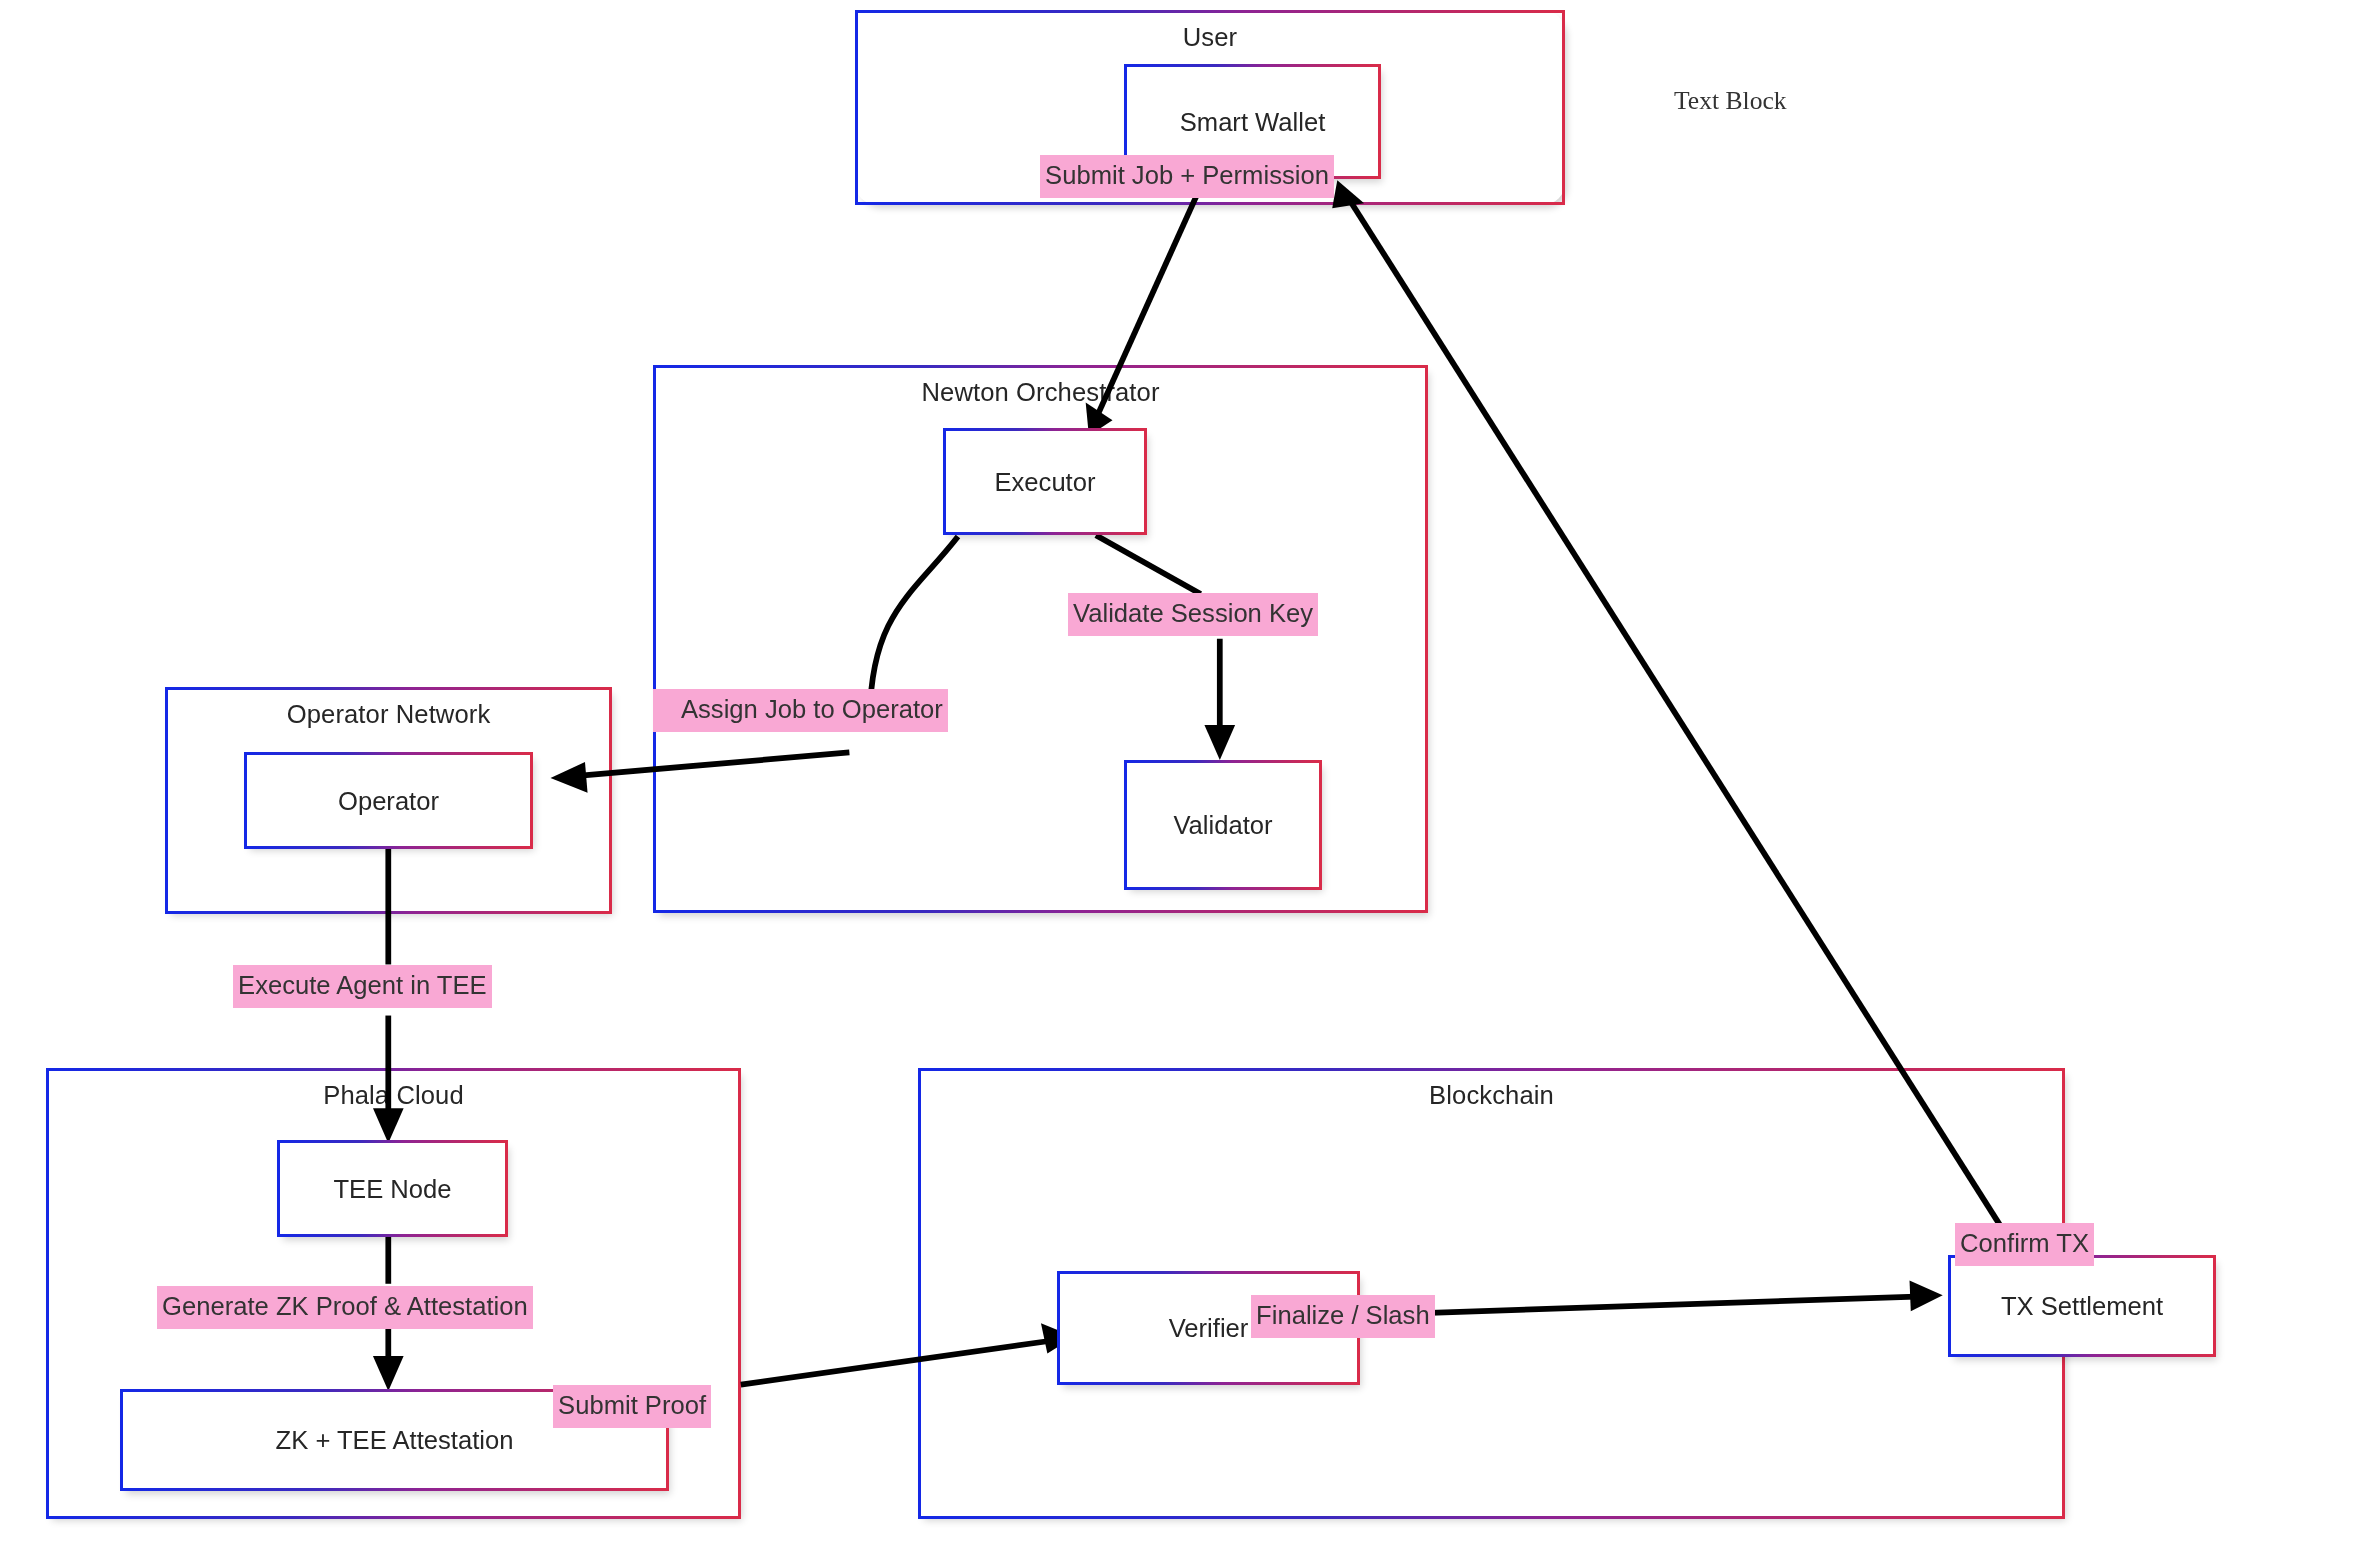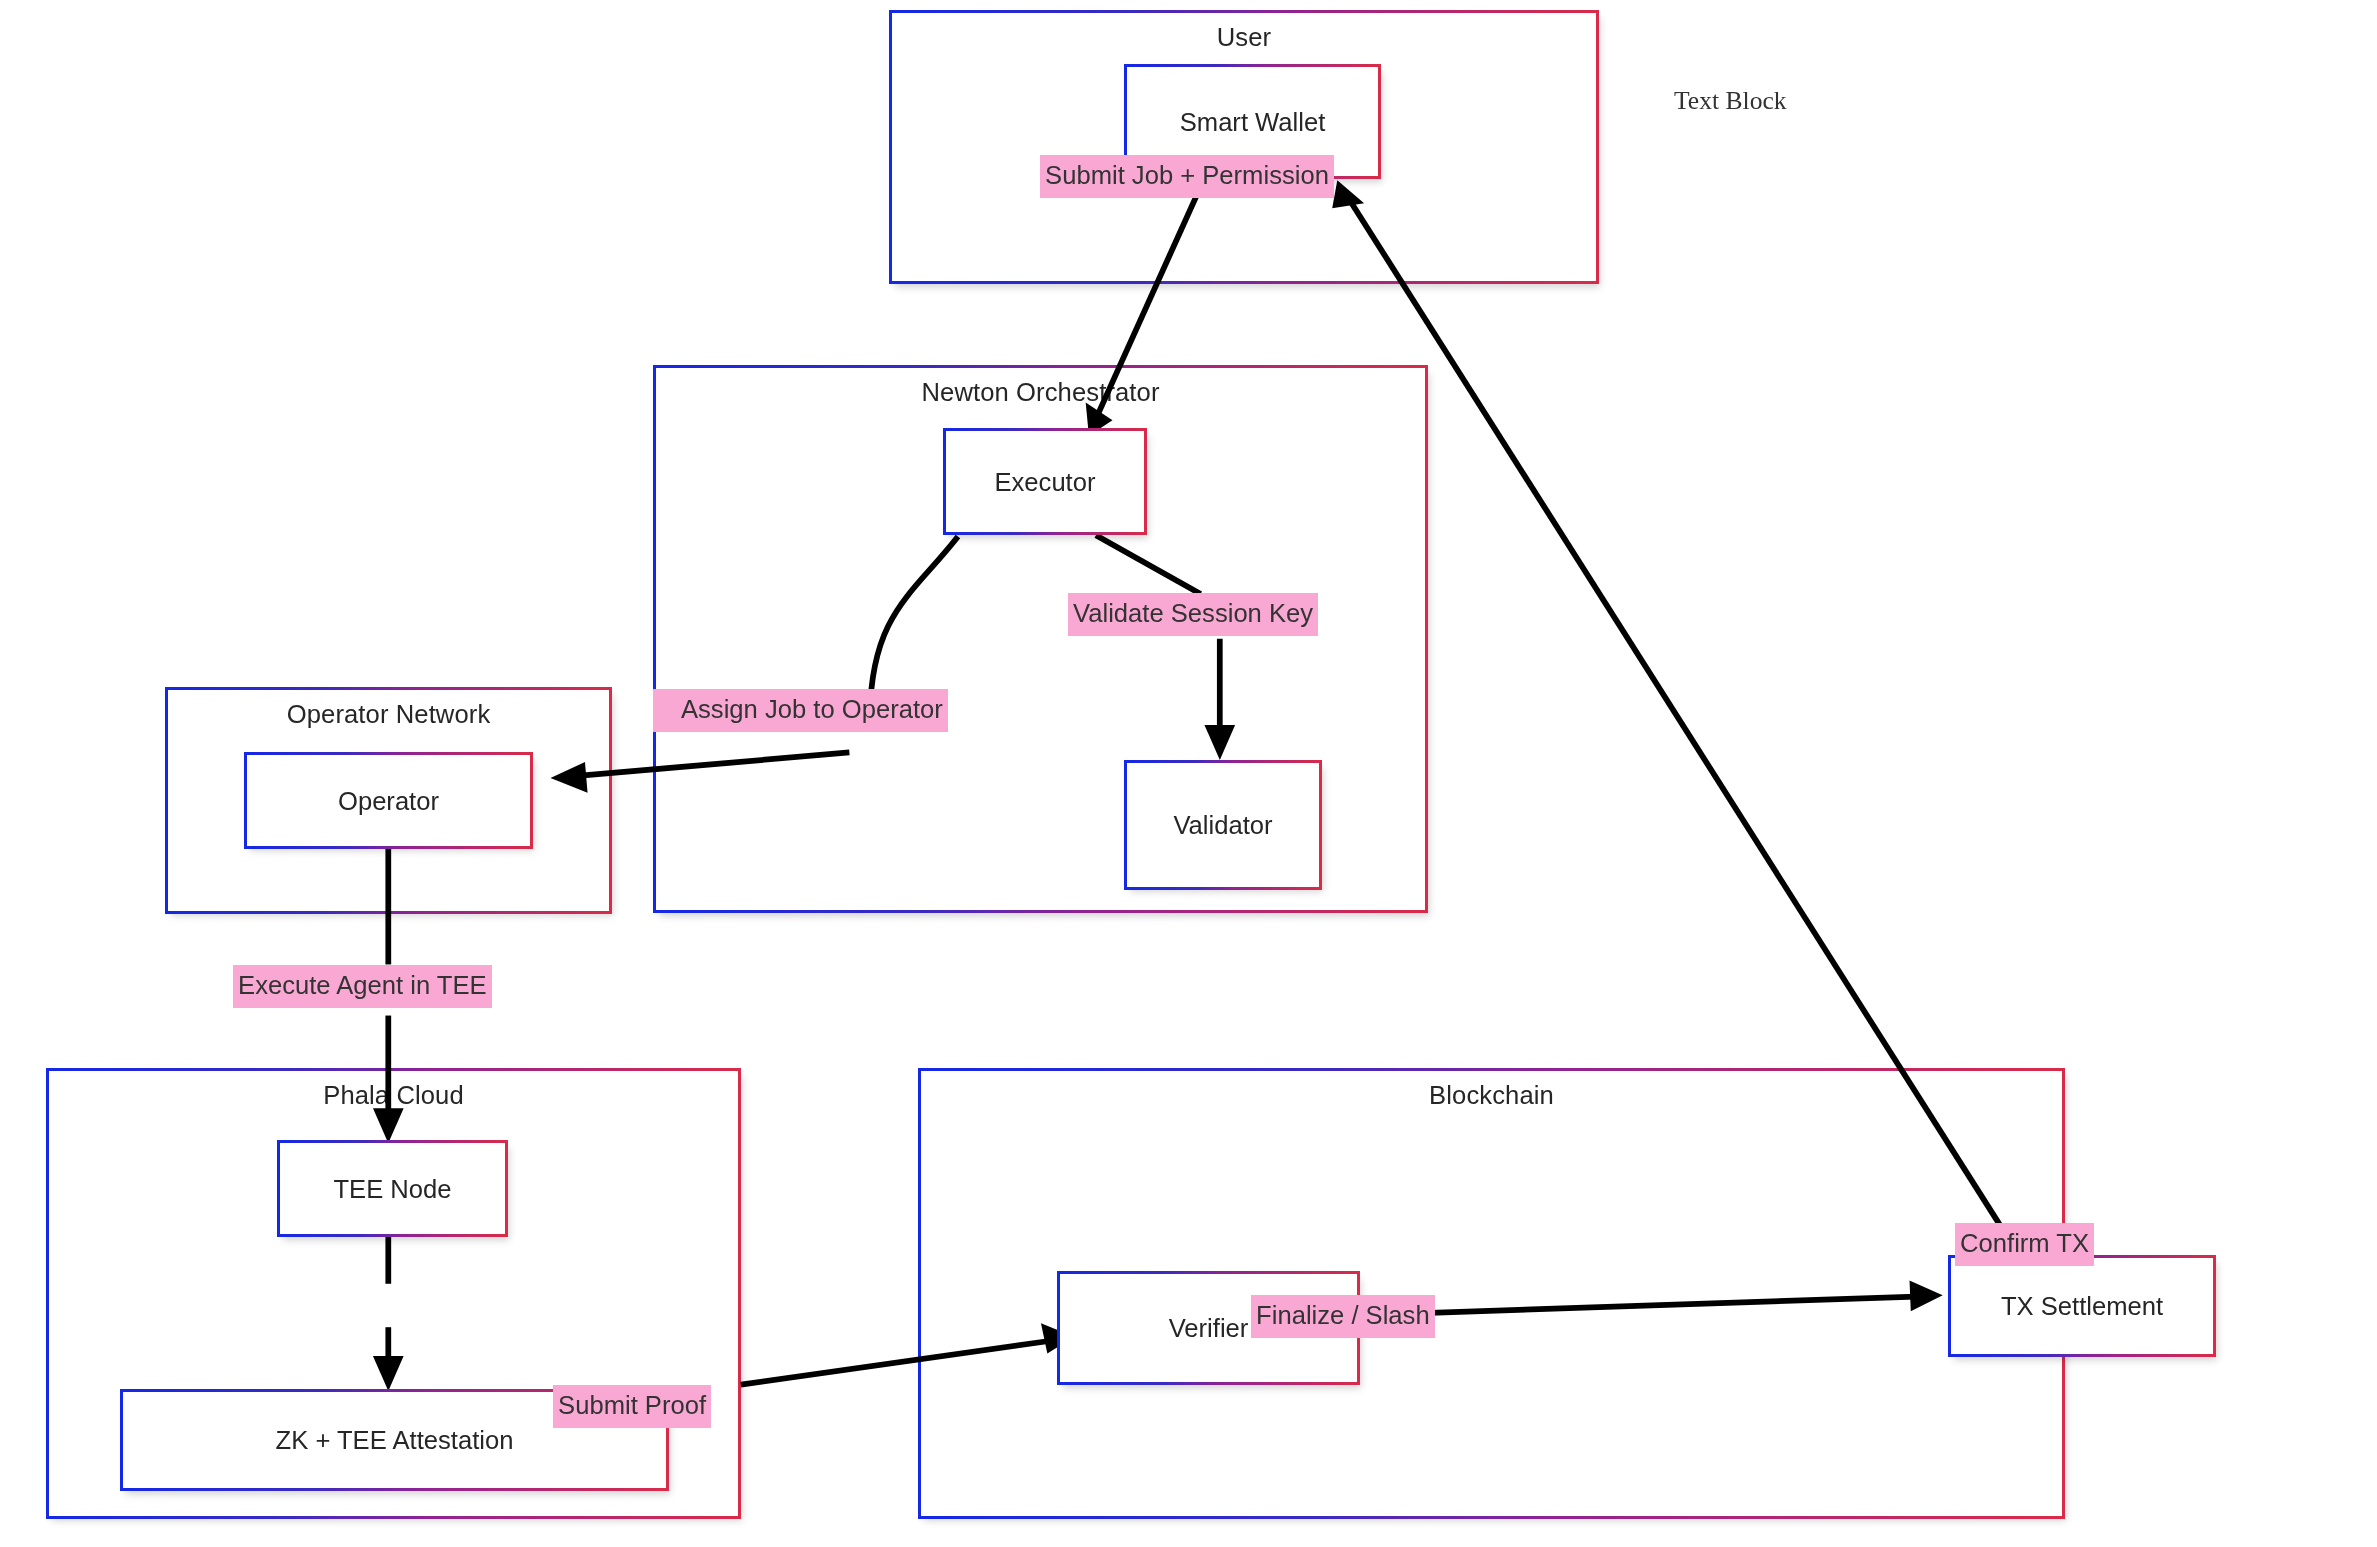--- a/index.html
+++ b/index.html
@@ -129,21 +129,21 @@
       <path d="M 1160 2168 L 1640 2100"></path>
       <path class="head" d="M 1682 2093 L 1630 2072 L 1640 2119 Z"></path>
     </g>
 
     <g>
       <path d="M 2020 2063 L 3000 2030"></path>
       <path class="head" d="M 3042 2028 L 2990 2005 L 2992 2053 Z"></path>
     </g>
   </svg>
 
-  <div class="gbox container" style="left:889px; top:10.2px; width:710px; height:274px;">
+  <div class="gbox container" style="left:855px; top:10.2px; width:710px; height:195px;border-radius:22px;">
     <div class="box-title">User</div>
   </div>
 
   <div class="gbox container" style="left:653px; top:365px; width:775px; height:548px;">
     <div class="box-title">Newton Orchestrator</div>
   </div>
 
   <div class="gbox container" style="left:165px; top:687px; width:447px; height:227px;">
     <div class="box-title">Operator Network</div>
   </div>
@@ -191,20 +191,21 @@
   <div class="edge-label" style="left:1040px; top:155px;">Submit Job + Permission</div>
 
   <div class="edge-label" style="left:1955px; top:1223px;">Confirm TX</div>
 
   <div class="edge-label" style="left:1068px; top:593px;">Validate Session Key</div>
 
   <div class="edge-label" style="left:653px; top:689px;padding-left:28px;">Assign Job to Operator</div>
 
   <div class="edge-label" style="left:233px; top:965px;">Execute Agent in TEE</div>
 
+  <div class="edge-label" style="left:157px; top:1286px;">Generate ZK Proof &amp; Attestation</div>
 
   <div class="edge-label" style="left:553px; top:1385px;">Submit Proof</div>
 
   <div class="edge-label" style="left:1251px; top:1295px;">Finalize / Slash</div>
 
   <div class="free-text" style="left:1674px; top:86px;font-family:Liberation Serif, serif;">Text Block</div>
 
 </div>
 
 

